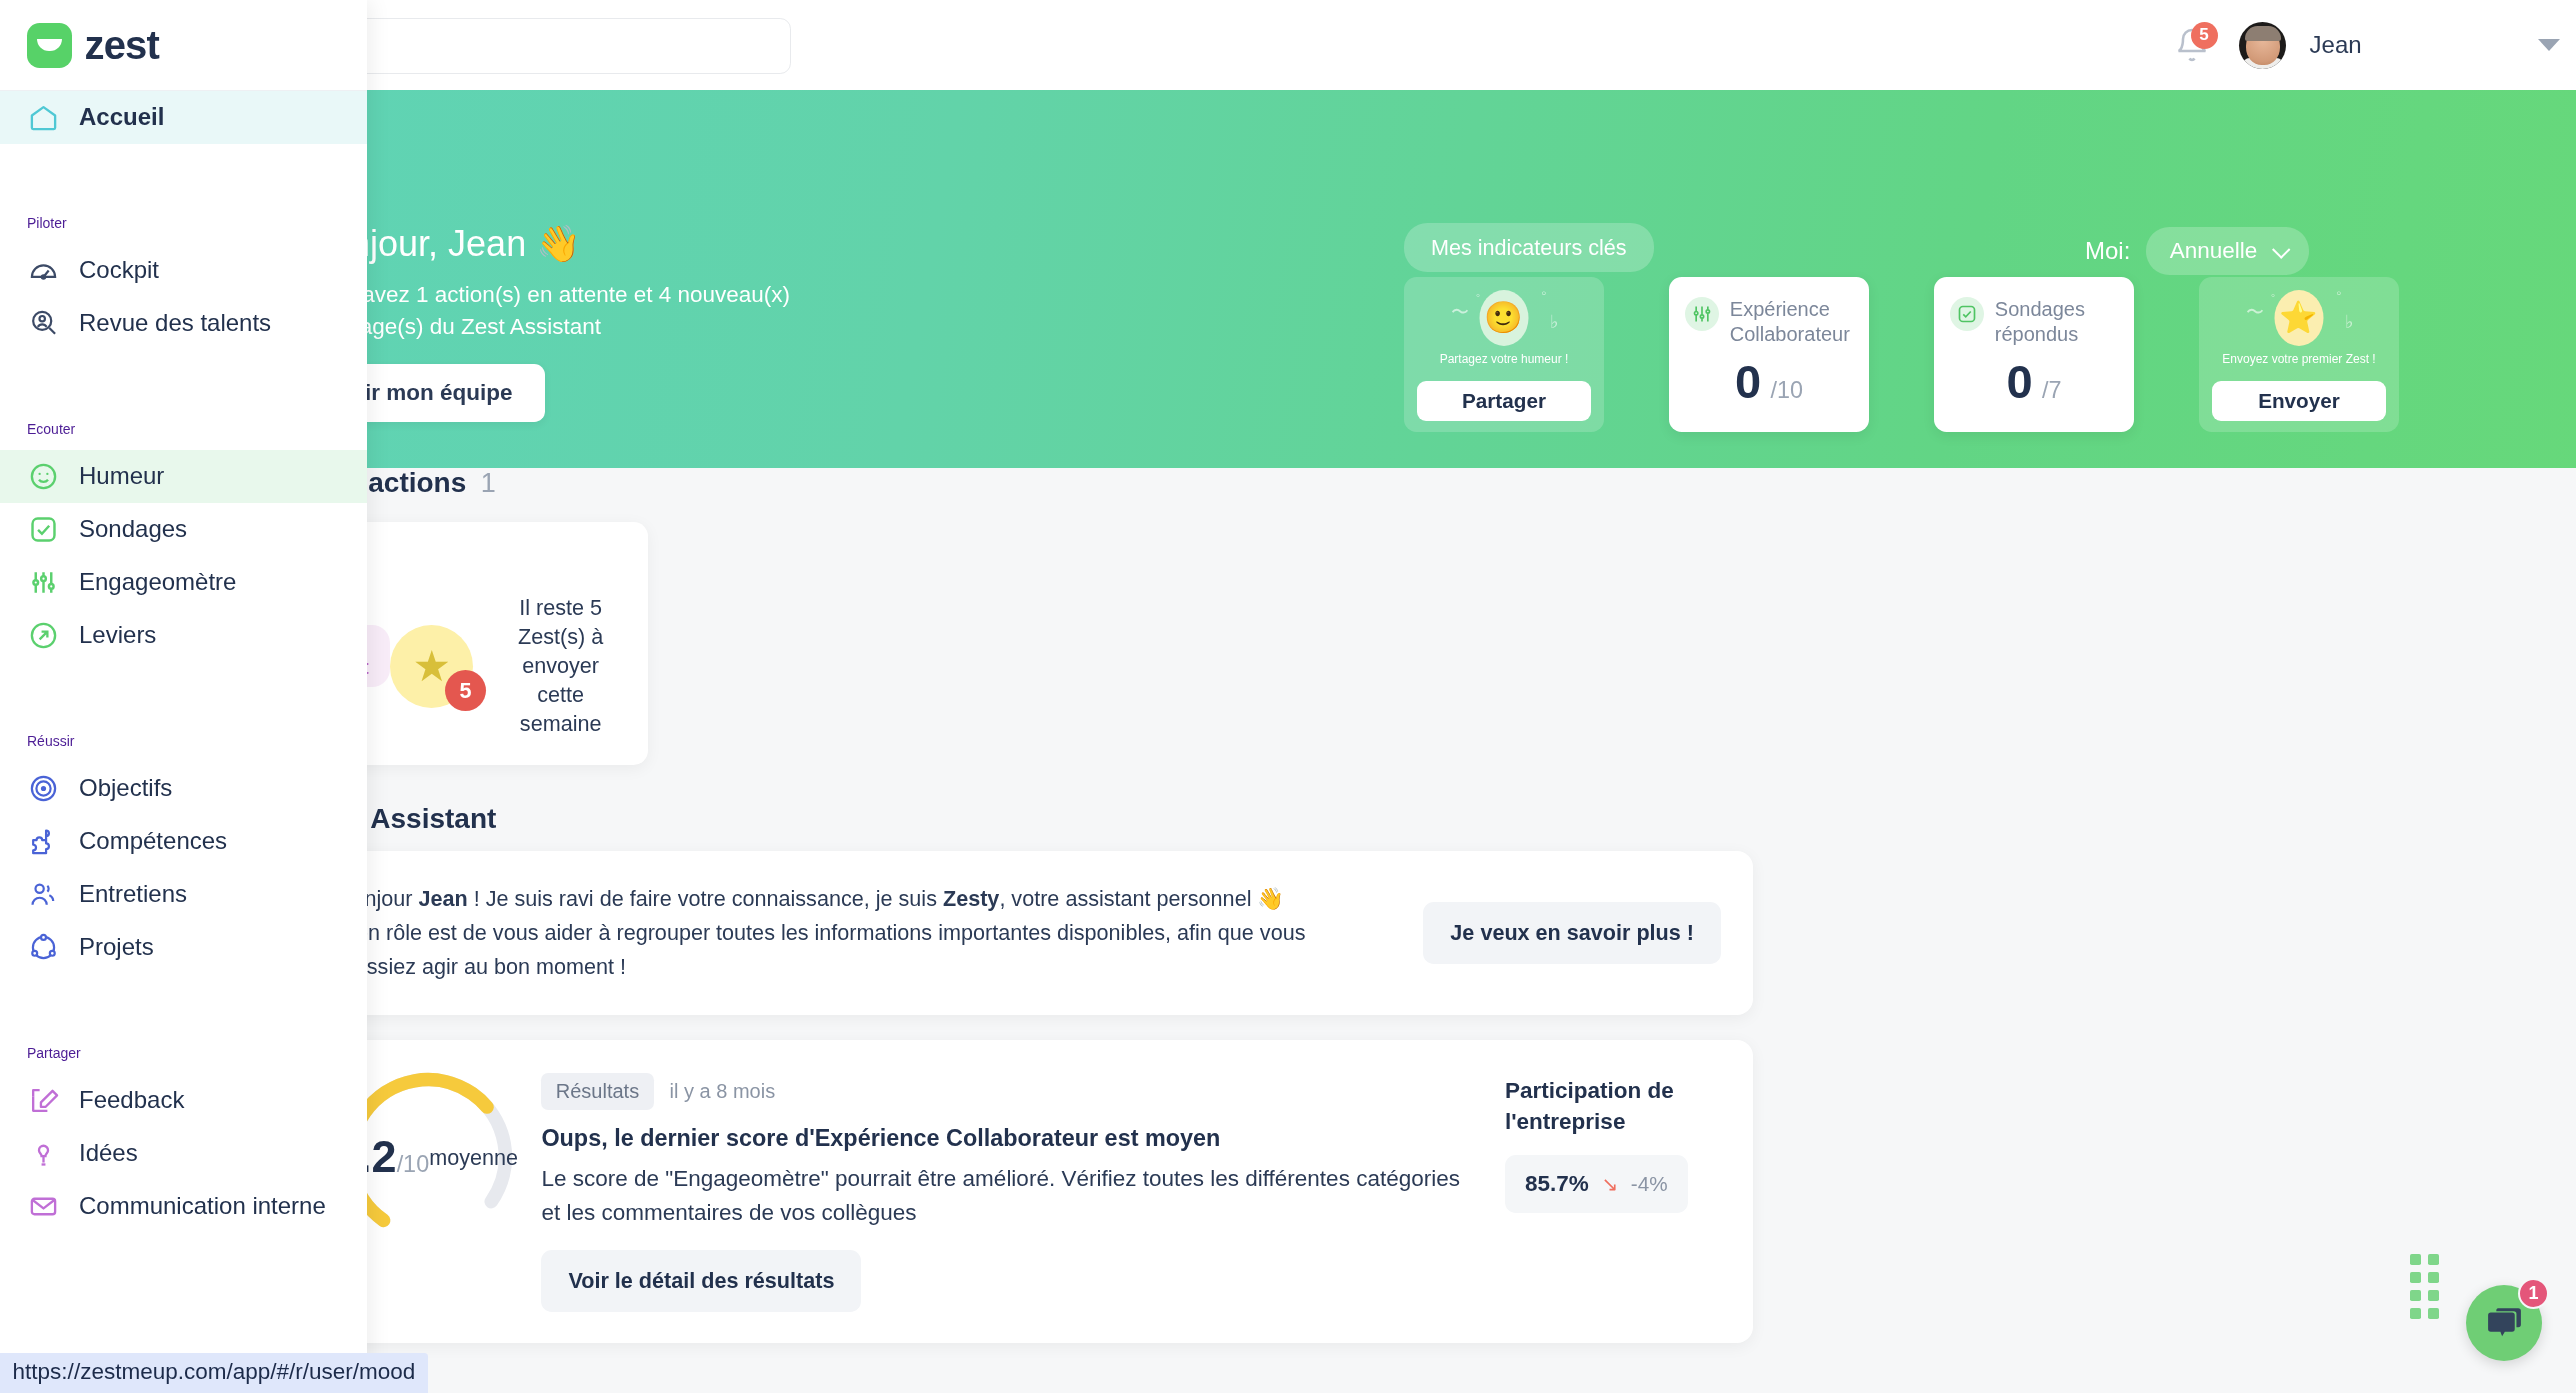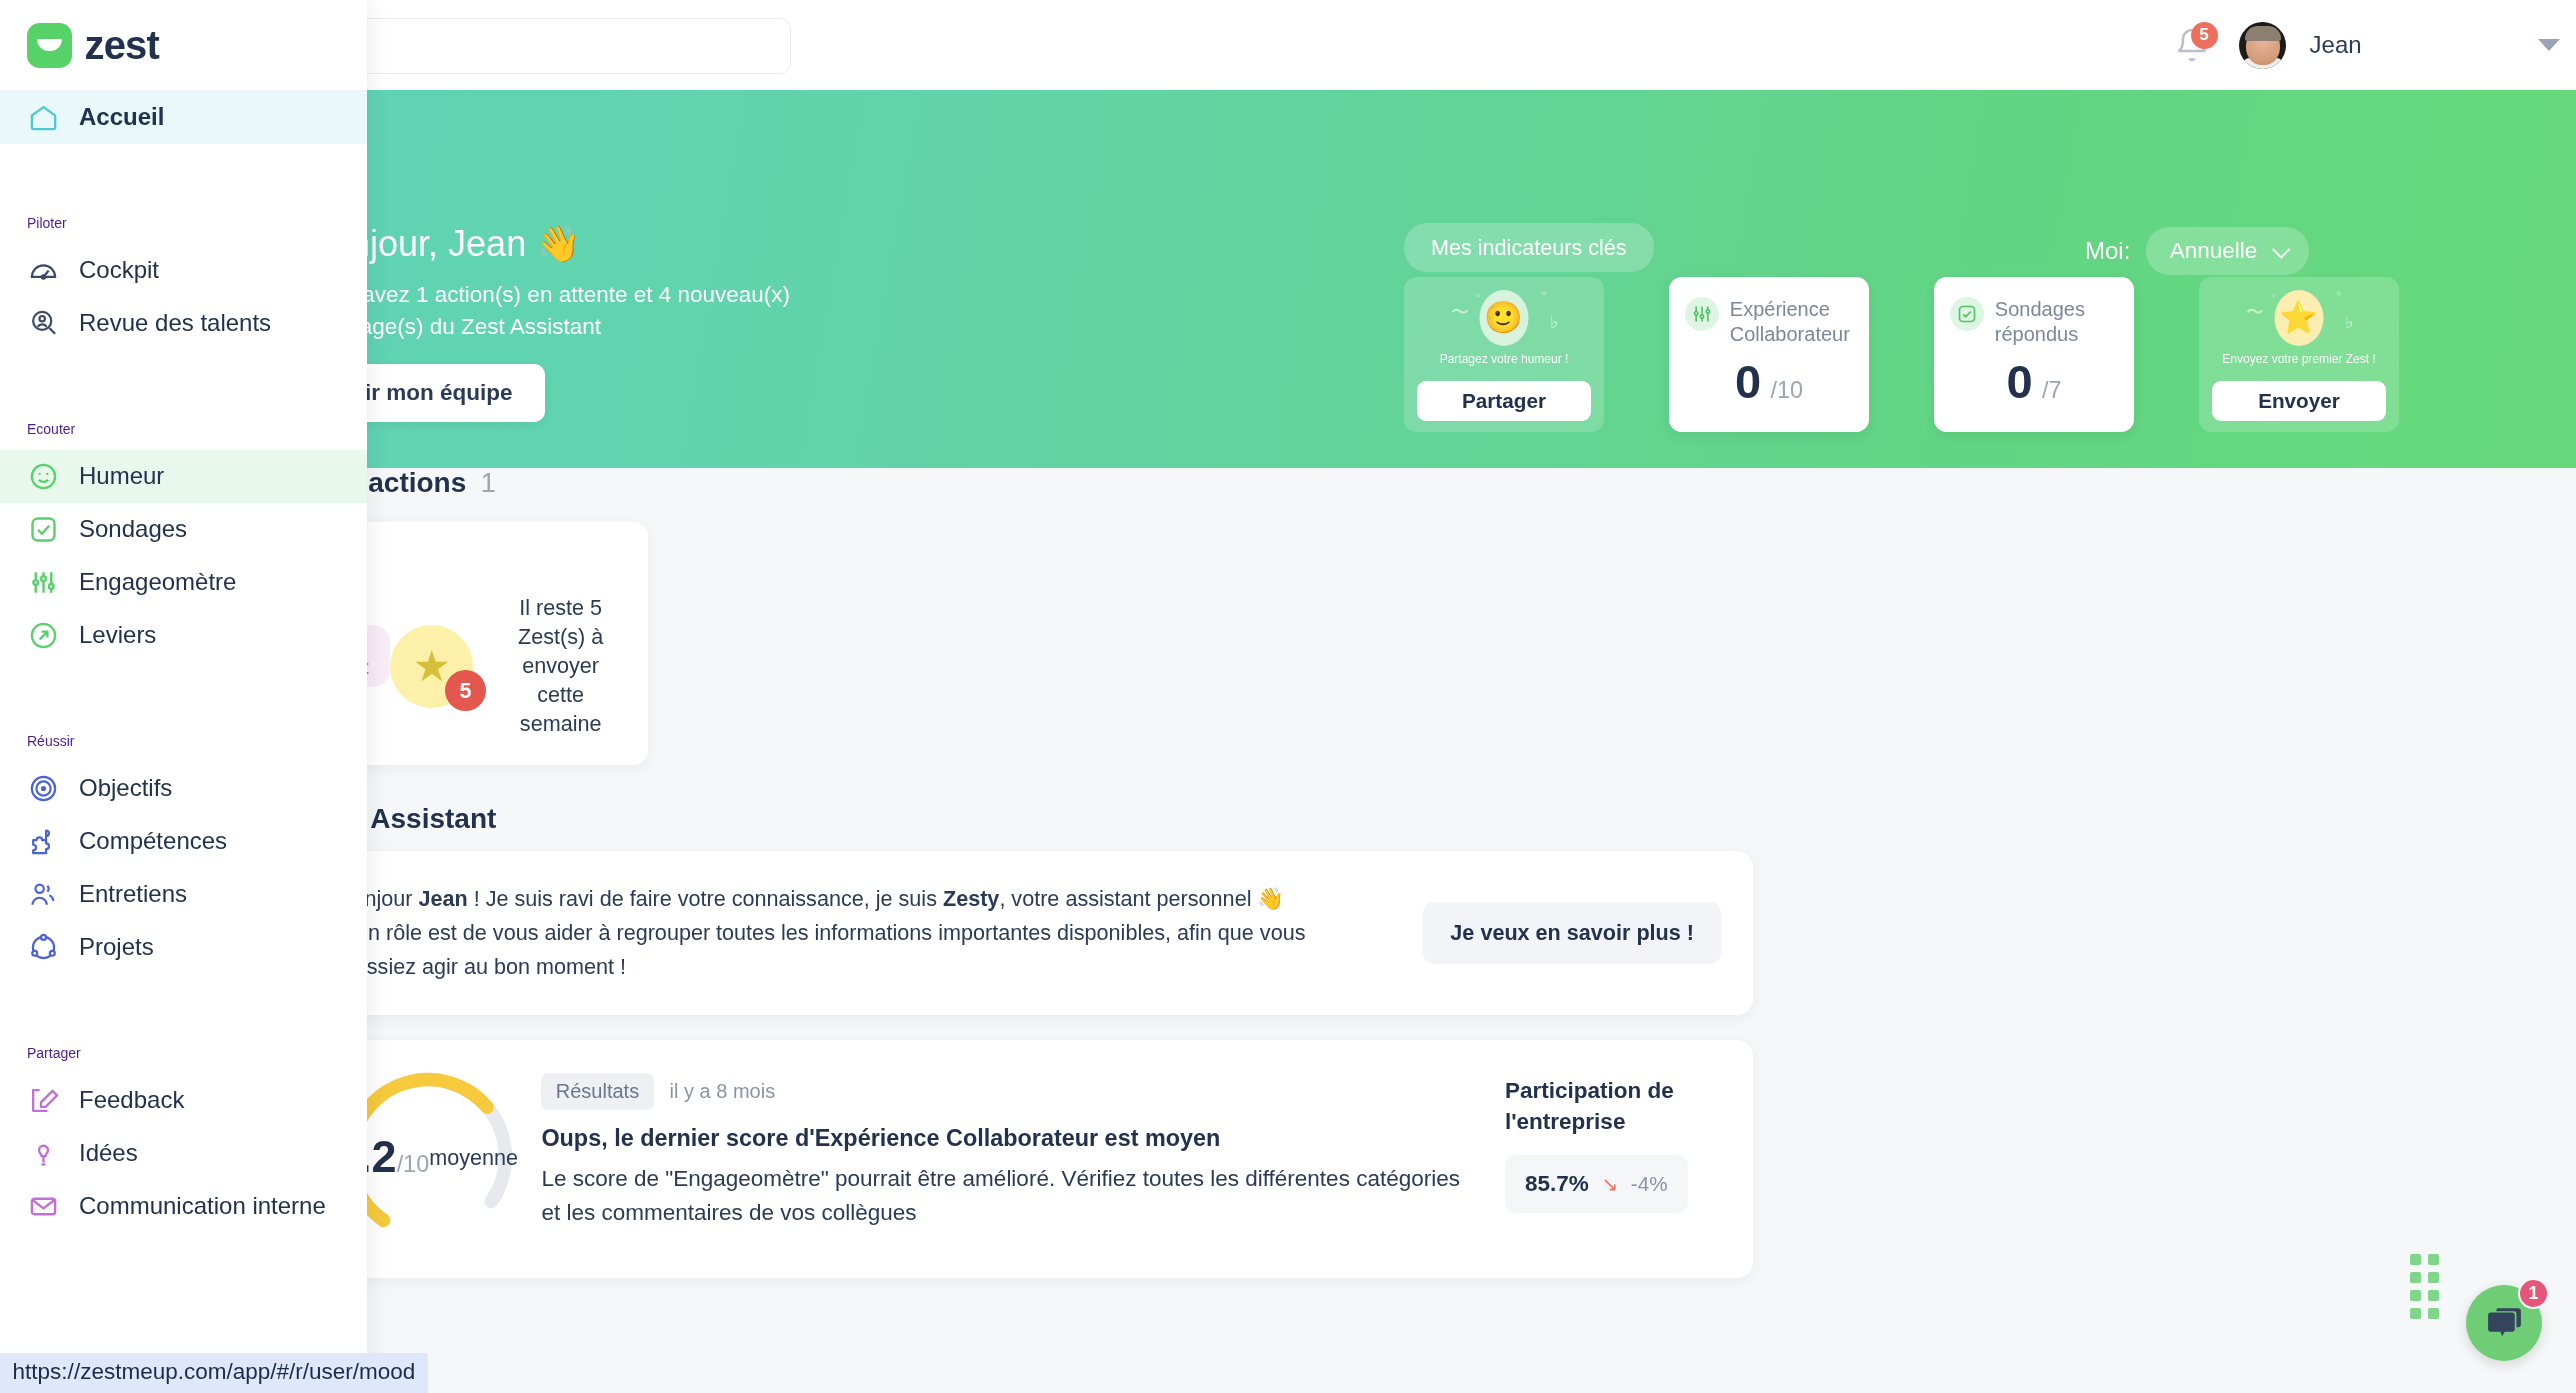--- a/index.html
+++ b/index.html
@@ -457,20 +457,23 @@
         </div>
       </div>
 
       <div class="res-main">
         <div class="tag-row">
           <span class="tag-grey">Résultats</span>
           <span class="tag-time">il y a 8 mois</span>
         </div>
         <div class="res-title">Oups, le dernier score d'Expérience Collaborateur est moyen</div>
         <div class="res-desc">Le score de "Engageomètre" pourrait être amélioré. Vérifiez toutes les différentes catégories et les commentaires de vos collègues</div>
+        <div class="res-btn">
+          <button class="ghost-btn">Voir le détail des résultats</button>
+        </div>
       </div>
 
       <div class="res-col">
         <div class="res-col-title">Participation de l'entreprise</div>
         <div class="part-box">
           <span class="part-val">85.7%</span>
           <span class="part-arrow">↘</span>
           <span class="part-delta">-4%</span>
         </div>
       </div>

